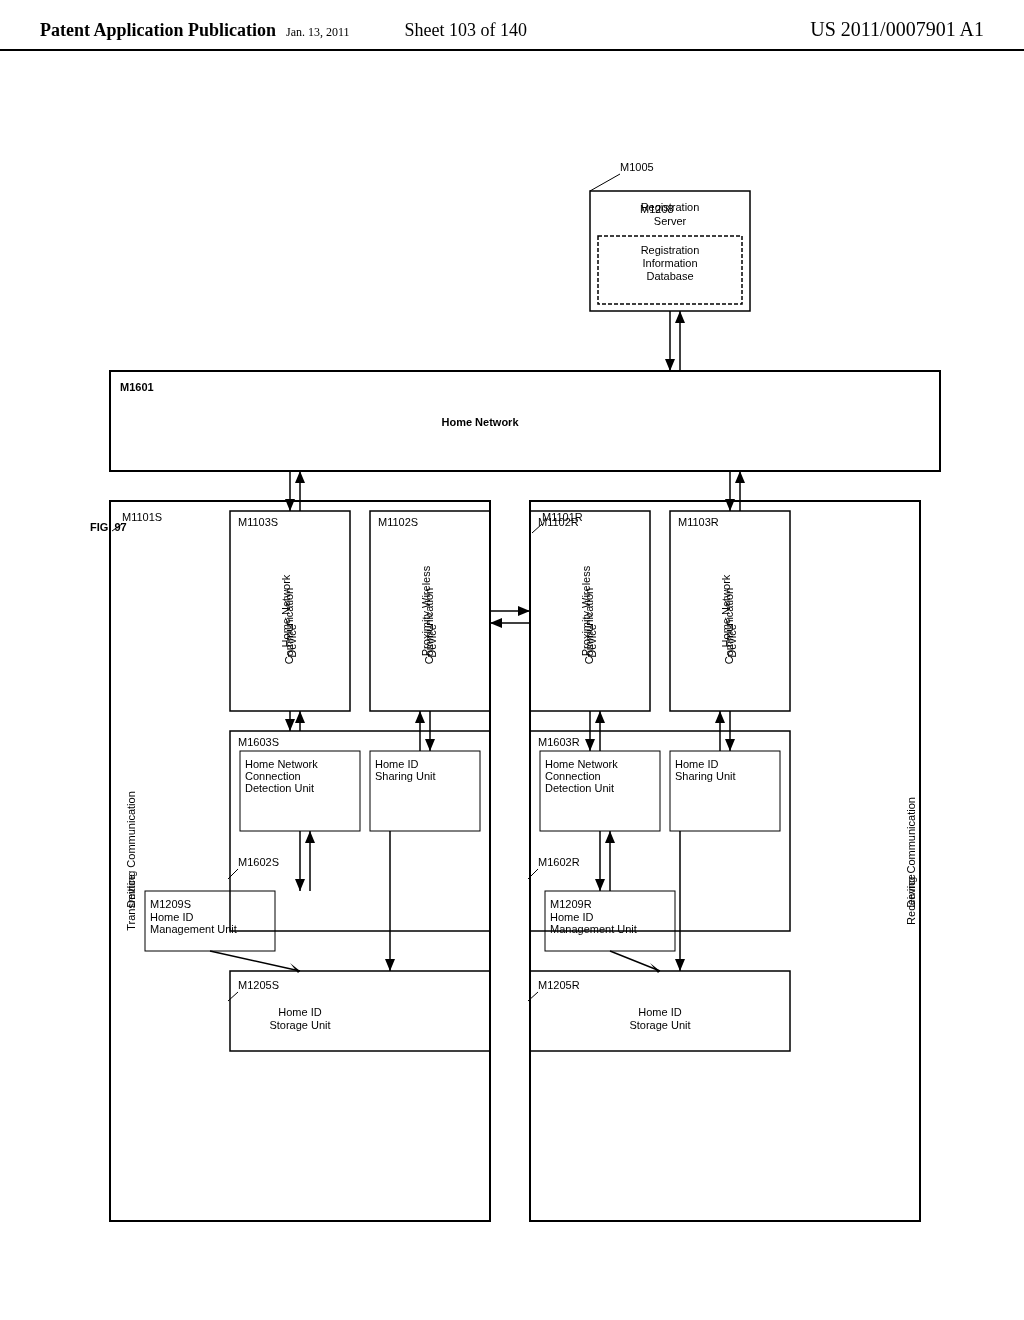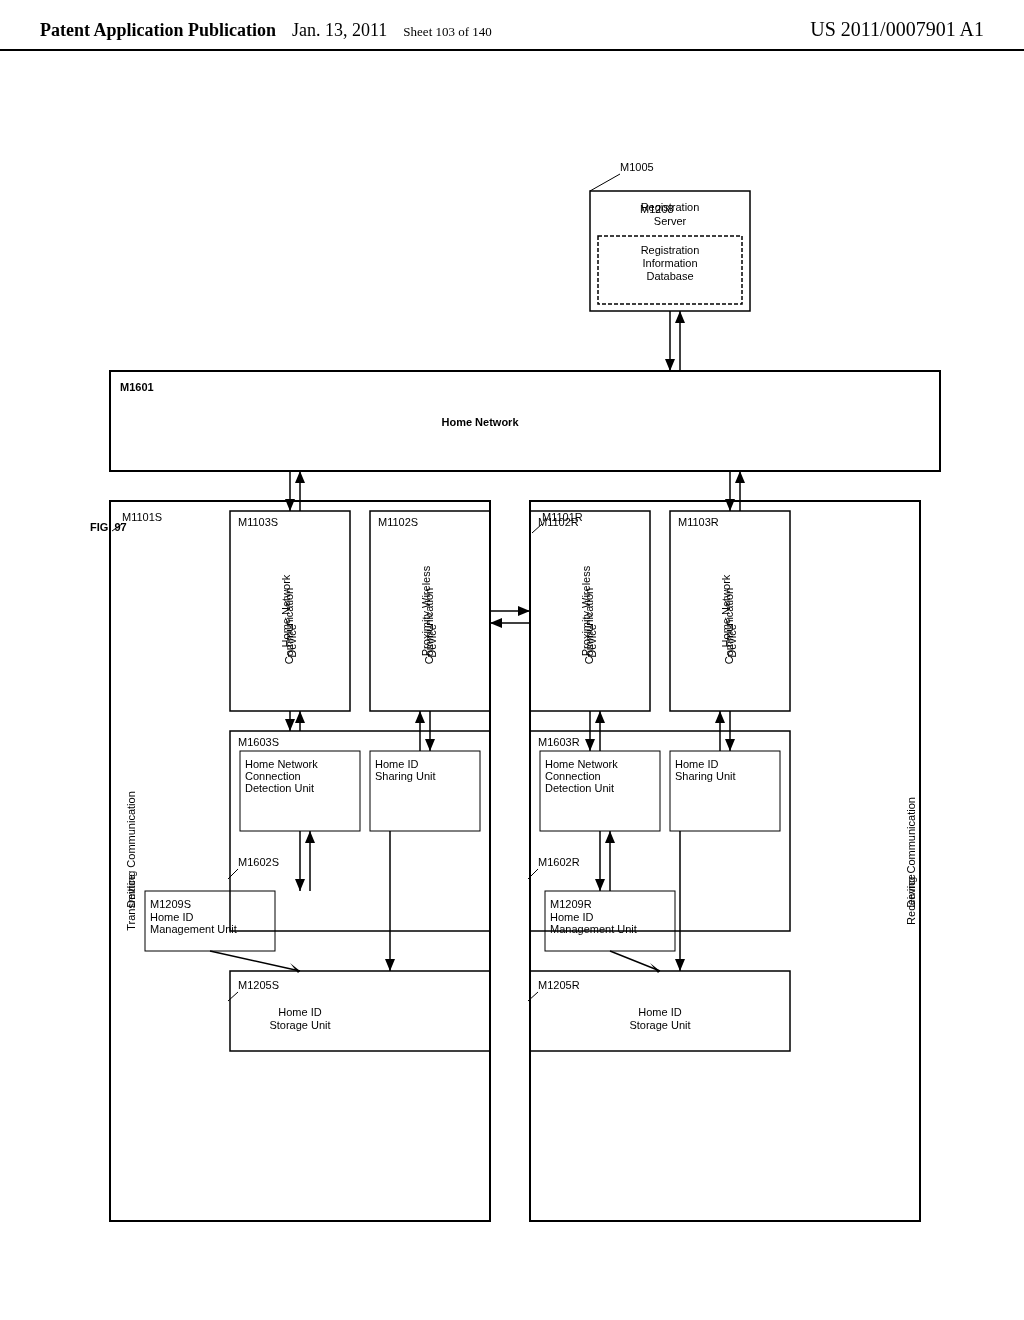--- a/index.html
+++ b/index.html
@@ -10,34 +10,35 @@
       font-family: 'Times New Roman', Times, serif;
       overflow: hidden;
       position: relative;
     }
 
     .header {
       display: flex;
       align-items: baseline;
       padding: 18px 40px 8px 40px;
       border-bottom: 2px solid #000;
-      gap: 16px;
+      gap: 10px;
     }
     .header-title {
       font-weight: bold;
       font-size: 18px;
       flex: 0 0 auto;
     }
     .header-date {
+      font-size: 12px;
+      flex: 0 0 auto;
+    }
+    .header-sheet {
       font-size: 18px;
       flex: 0 0 auto;
-    }
-    .header-sheet {
-      font-size: 13px;
-      flex: 0 0 auto;
+      margin-left: 45px;
     }
     .header-patent {
       font-size: 20px;
       flex: 0 0 auto;
       margin-left: auto;
     }
 
     .diagram-area {
       position: relative;
       width: 100%;

